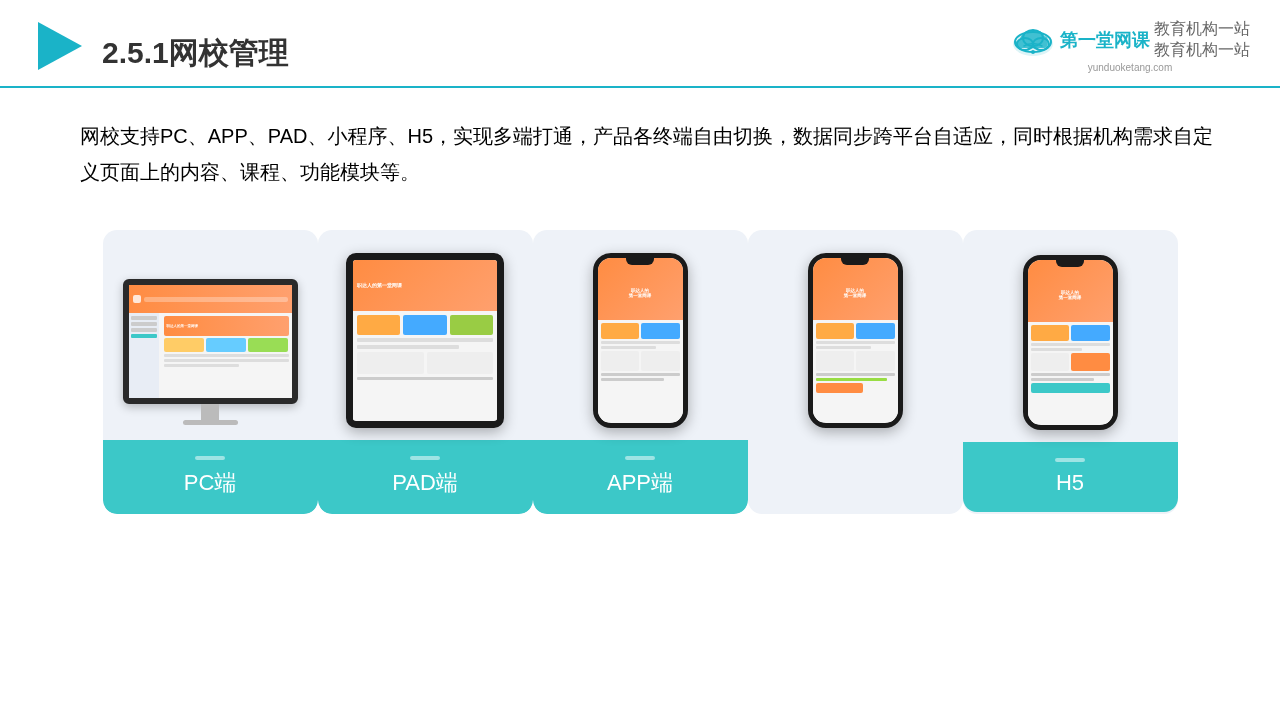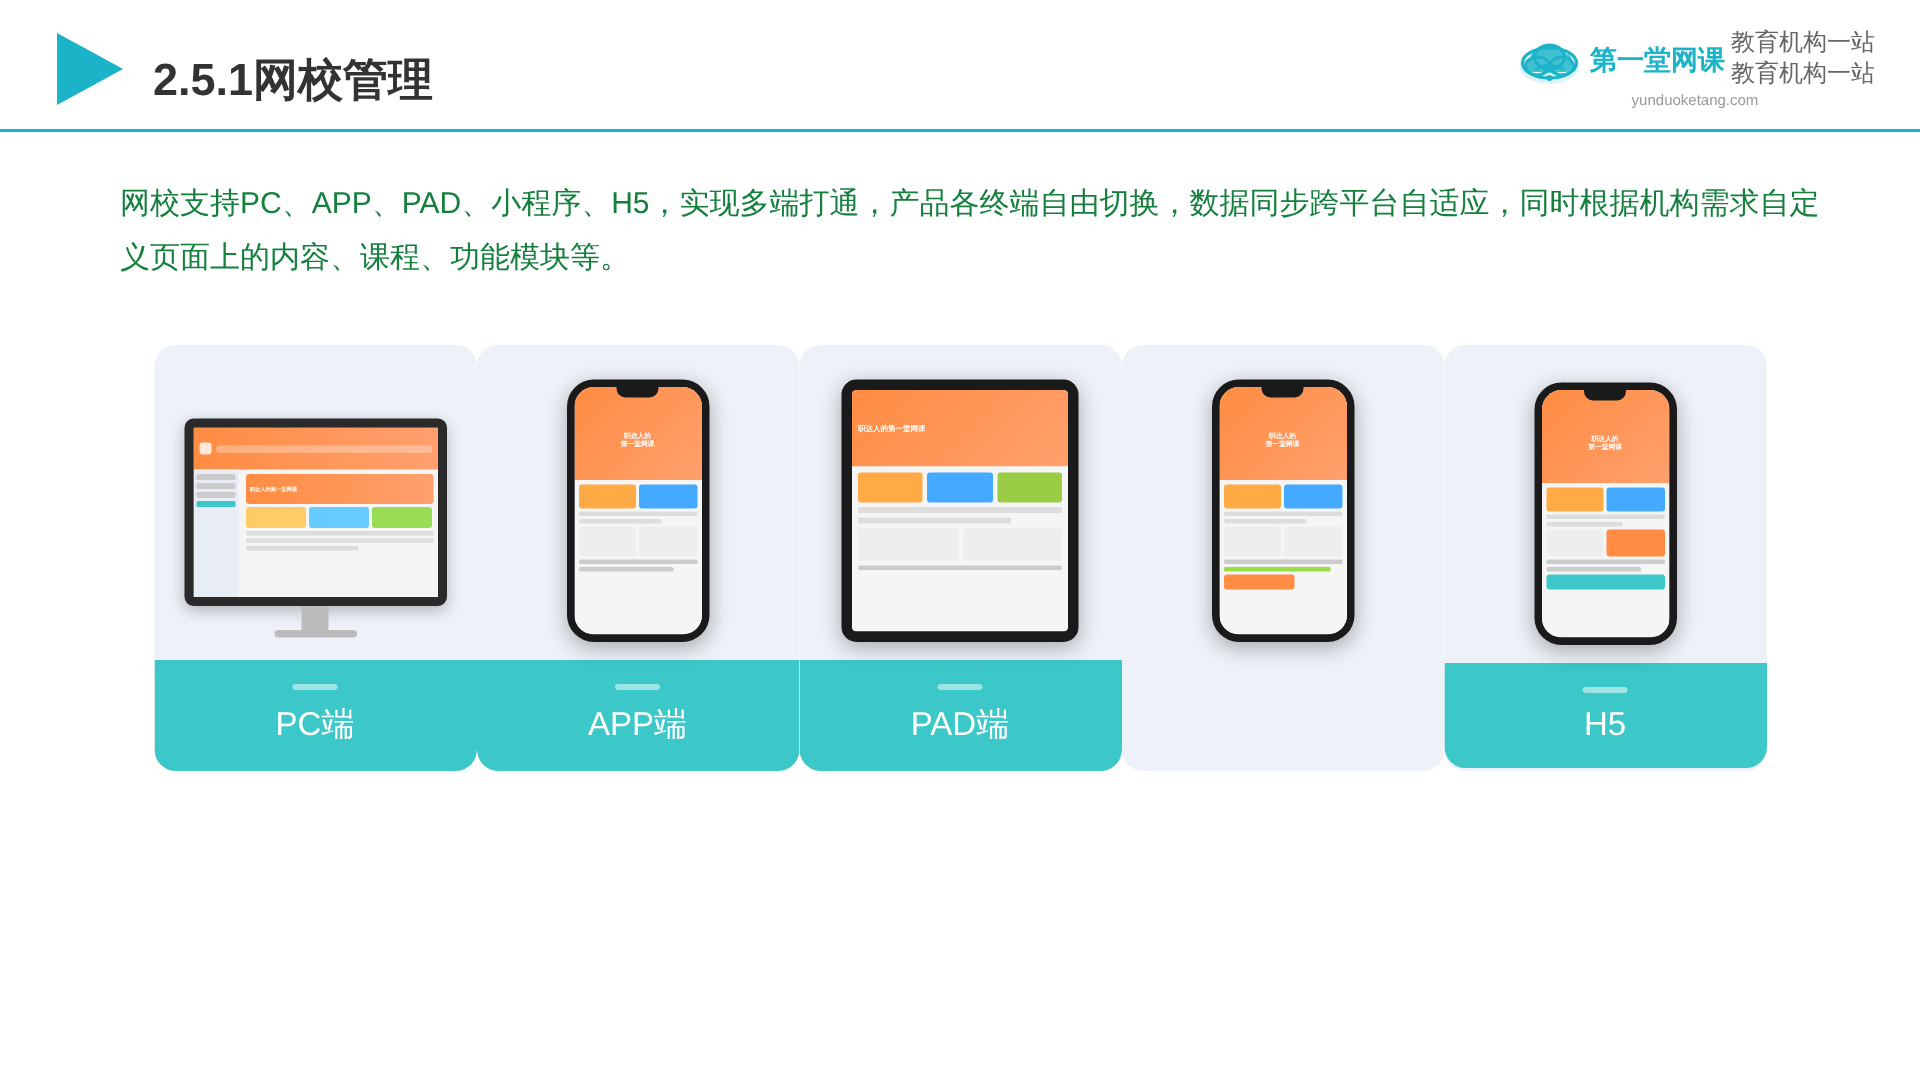--- a/index.html
+++ b/index.html
@@ -43,21 +43,21 @@
     .logo-url {
       font-size: 10px;
       color: #999;
       margin-top: 1px;
     }
 
     
     .description {
       padding: 30px 64px 20px 80px;
       font-size: 20px;
-      color: #15803d;
+      color: #000000;
       line-height: 1.8;
     }
 
     
     .cards-container {
       display: flex;
       padding: 20px 60px 20px 60px;
       justify-content: center;
     }
 
@@ -215,53 +215,20 @@
       </div>
     </div>
     <div class="card-label">
       <div class="card-label-dot"></div>
       <span>PC端</span>
     </div>
   </div>
 
   <div class="card" style="background:#eef2f8; width:215px;">
     <div class="card-image-area" style="height:210px; align-items:center; justify-content:center;">
-      <div style="width:95px; height:175px; background:#1a1a1a; border-radius:18px; border:5px solid #1a1a1a; overflow:hidden; position:relative; box-shadow:0 4px 14px rgba(0,0,0,0.3);">
-
-        <div style="position:absolute;top:0;left:50%;transform:translateX(-50%);width:28px;height:7px;background:#1a1a1a;border-radius:0 0 6px 6px;z-index:2;"></div>
-
-        <div style="width:100%;height:100%;background:#f5f5f5;overflow:hidden;">
-          <div style="height:38%; background:linear-gradient(135deg,#ff8c42,#ffa06e); display:flex;align-items:center;justify-content:center;padding-top:8px;">
-            <div style="font-size:4.5px;color:white;font-weight:bold;text-align:center;">职达人的<br>第一堂网课</div>
-          </div>
-          <div style="height:62%;background:#f5f5f5;padding:3px;display:flex;flex-direction:column;gap:2px;">
-            <div style="display:flex;gap:2px;">
-              <div style="flex:1;height:16px;background:#ffaa44;border-radius:2px;"></div>
-              <div style="flex:1;height:16px;background:#44aaff;border-radius:2px;"></div>
-            </div>
-            <div style="height:3px;background:#ddd;border-radius:1px;"></div>
-            <div style="height:3px;background:#ddd;border-radius:1px;width:70%;"></div>
-            <div style="display:flex;gap:2px;">
-              <div style="flex:1;height:20px;background:#eee;border-radius:2px;"></div>
-              <div style="flex:1;height:20px;background:#eee;border-radius:2px;"></div>
-            </div>
-            <div style="height:3px;background:#ccc;border-radius:1px;"></div>
-            <div style="height:3px;background:#ccc;border-radius:1px;width:80%;"></div>
-          </div>
-        </div>
-      </div>
-    </div>
-    <div class="card-label">
-      <div class="card-label-dot"></div>
-      <span>APP端</span>
-    </div>
-  </div>
-
-  <div class="card" style="background:#eef2f8; width:215px;">
-    <div class="card-image-area" style="height:210px; align-items:center; justify-content:center;">
       <div style="width:158px; height:175px; background:#1a1a1a; border-radius:10px; border:7px solid #1a1a1a; overflow:hidden; position:relative; box-shadow:0 4px 14px rgba(0,0,0,0.3);">
 
         <div style="width:100%;height:100%;background:#f5f5f5;overflow:hidden;">
           <div style="height:32%; background:linear-gradient(135deg,#ff8c42,#ffa06e); display:flex;align-items:center;padding:4px;">
             <div style="font-size:5px;color:white;font-weight:bold;">职达人的第一堂网课</div>
           </div>
           <div style="height:68%;background:#f5f5f5;padding:4px;display:flex;flex-direction:column;gap:3px;">
             <div style="display:flex;gap:3px;">
               <div style="flex:1;height:20px;background:#ffaa44;border-radius:2px;"></div>
               <div style="flex:1;height:20px;background:#44aaff;border-radius:2px;"></div>
@@ -276,20 +243,53 @@
             <div style="height:3px;background:#ccc;border-radius:1px;"></div>
           </div>
         </div>
 
         <div style="position:absolute;bottom:-16px;left:50%;transform:translateX(-50%);width:10px;height:10px;background:#333;border-radius:50%;"></div>
       </div>
     </div>
     <div class="card-label">
       <div class="card-label-dot"></div>
       <span>PAD端</span>
+    </div>
+  </div>
+
+  <div class="card" style="background:#eef2f8; width:215px;">
+    <div class="card-image-area" style="height:210px; align-items:center; justify-content:center;">
+      <div style="width:95px; height:175px; background:#1a1a1a; border-radius:18px; border:5px solid #1a1a1a; overflow:hidden; position:relative; box-shadow:0 4px 14px rgba(0,0,0,0.3);">
+
+        <div style="position:absolute;top:0;left:50%;transform:translateX(-50%);width:28px;height:7px;background:#1a1a1a;border-radius:0 0 6px 6px;z-index:2;"></div>
+
+        <div style="width:100%;height:100%;background:#f5f5f5;overflow:hidden;">
+          <div style="height:38%; background:linear-gradient(135deg,#ff8c42,#ffa06e); display:flex;align-items:center;justify-content:center;padding-top:8px;">
+            <div style="font-size:4.5px;color:white;font-weight:bold;text-align:center;">职达人的<br>第一堂网课</div>
+          </div>
+          <div style="height:62%;background:#f5f5f5;padding:3px;display:flex;flex-direction:column;gap:2px;">
+            <div style="display:flex;gap:2px;">
+              <div style="flex:1;height:16px;background:#ffaa44;border-radius:2px;"></div>
+              <div style="flex:1;height:16px;background:#44aaff;border-radius:2px;"></div>
+            </div>
+            <div style="height:3px;background:#ddd;border-radius:1px;"></div>
+            <div style="height:3px;background:#ddd;border-radius:1px;width:70%;"></div>
+            <div style="display:flex;gap:2px;">
+              <div style="flex:1;height:20px;background:#eee;border-radius:2px;"></div>
+              <div style="flex:1;height:20px;background:#eee;border-radius:2px;"></div>
+            </div>
+            <div style="height:3px;background:#ccc;border-radius:1px;"></div>
+            <div style="height:3px;background:#ccc;border-radius:1px;width:80%;"></div>
+          </div>
+        </div>
+      </div>
+    </div>
+    <div class="card-label">
+      <div class="card-label-dot"></div>
+      <span>APP端</span>
     </div>
   </div>
 
   <div class="card" style="background:#eef2f8; width:215px;">
     <div class="card-image-area" style="height:210px; align-items:center; justify-content:center;">
       <div style="width:95px; height:175px; background:#1a1a1a; border-radius:18px; border:5px solid #1a1a1a; overflow:hidden; position:relative; box-shadow:0 4px 14px rgba(0,0,0,0.3);">
         <div style="position:absolute;top:0;left:50%;transform:translateX(-50%);width:28px;height:7px;background:#1a1a1a;border-radius:0 0 6px 6px;z-index:2;"></div>
         <div style="width:100%;height:100%;background:#f5f5f5;overflow:hidden;">
           <div style="height:38%; background:linear-gradient(135deg,#ff8c42,#ffa06e); display:flex;align-items:center;justify-content:center;padding-top:8px;">
             <div style="font-size:4.5px;color:white;font-weight:bold;text-align:center;">职达人的<br>第一堂网课</div>

